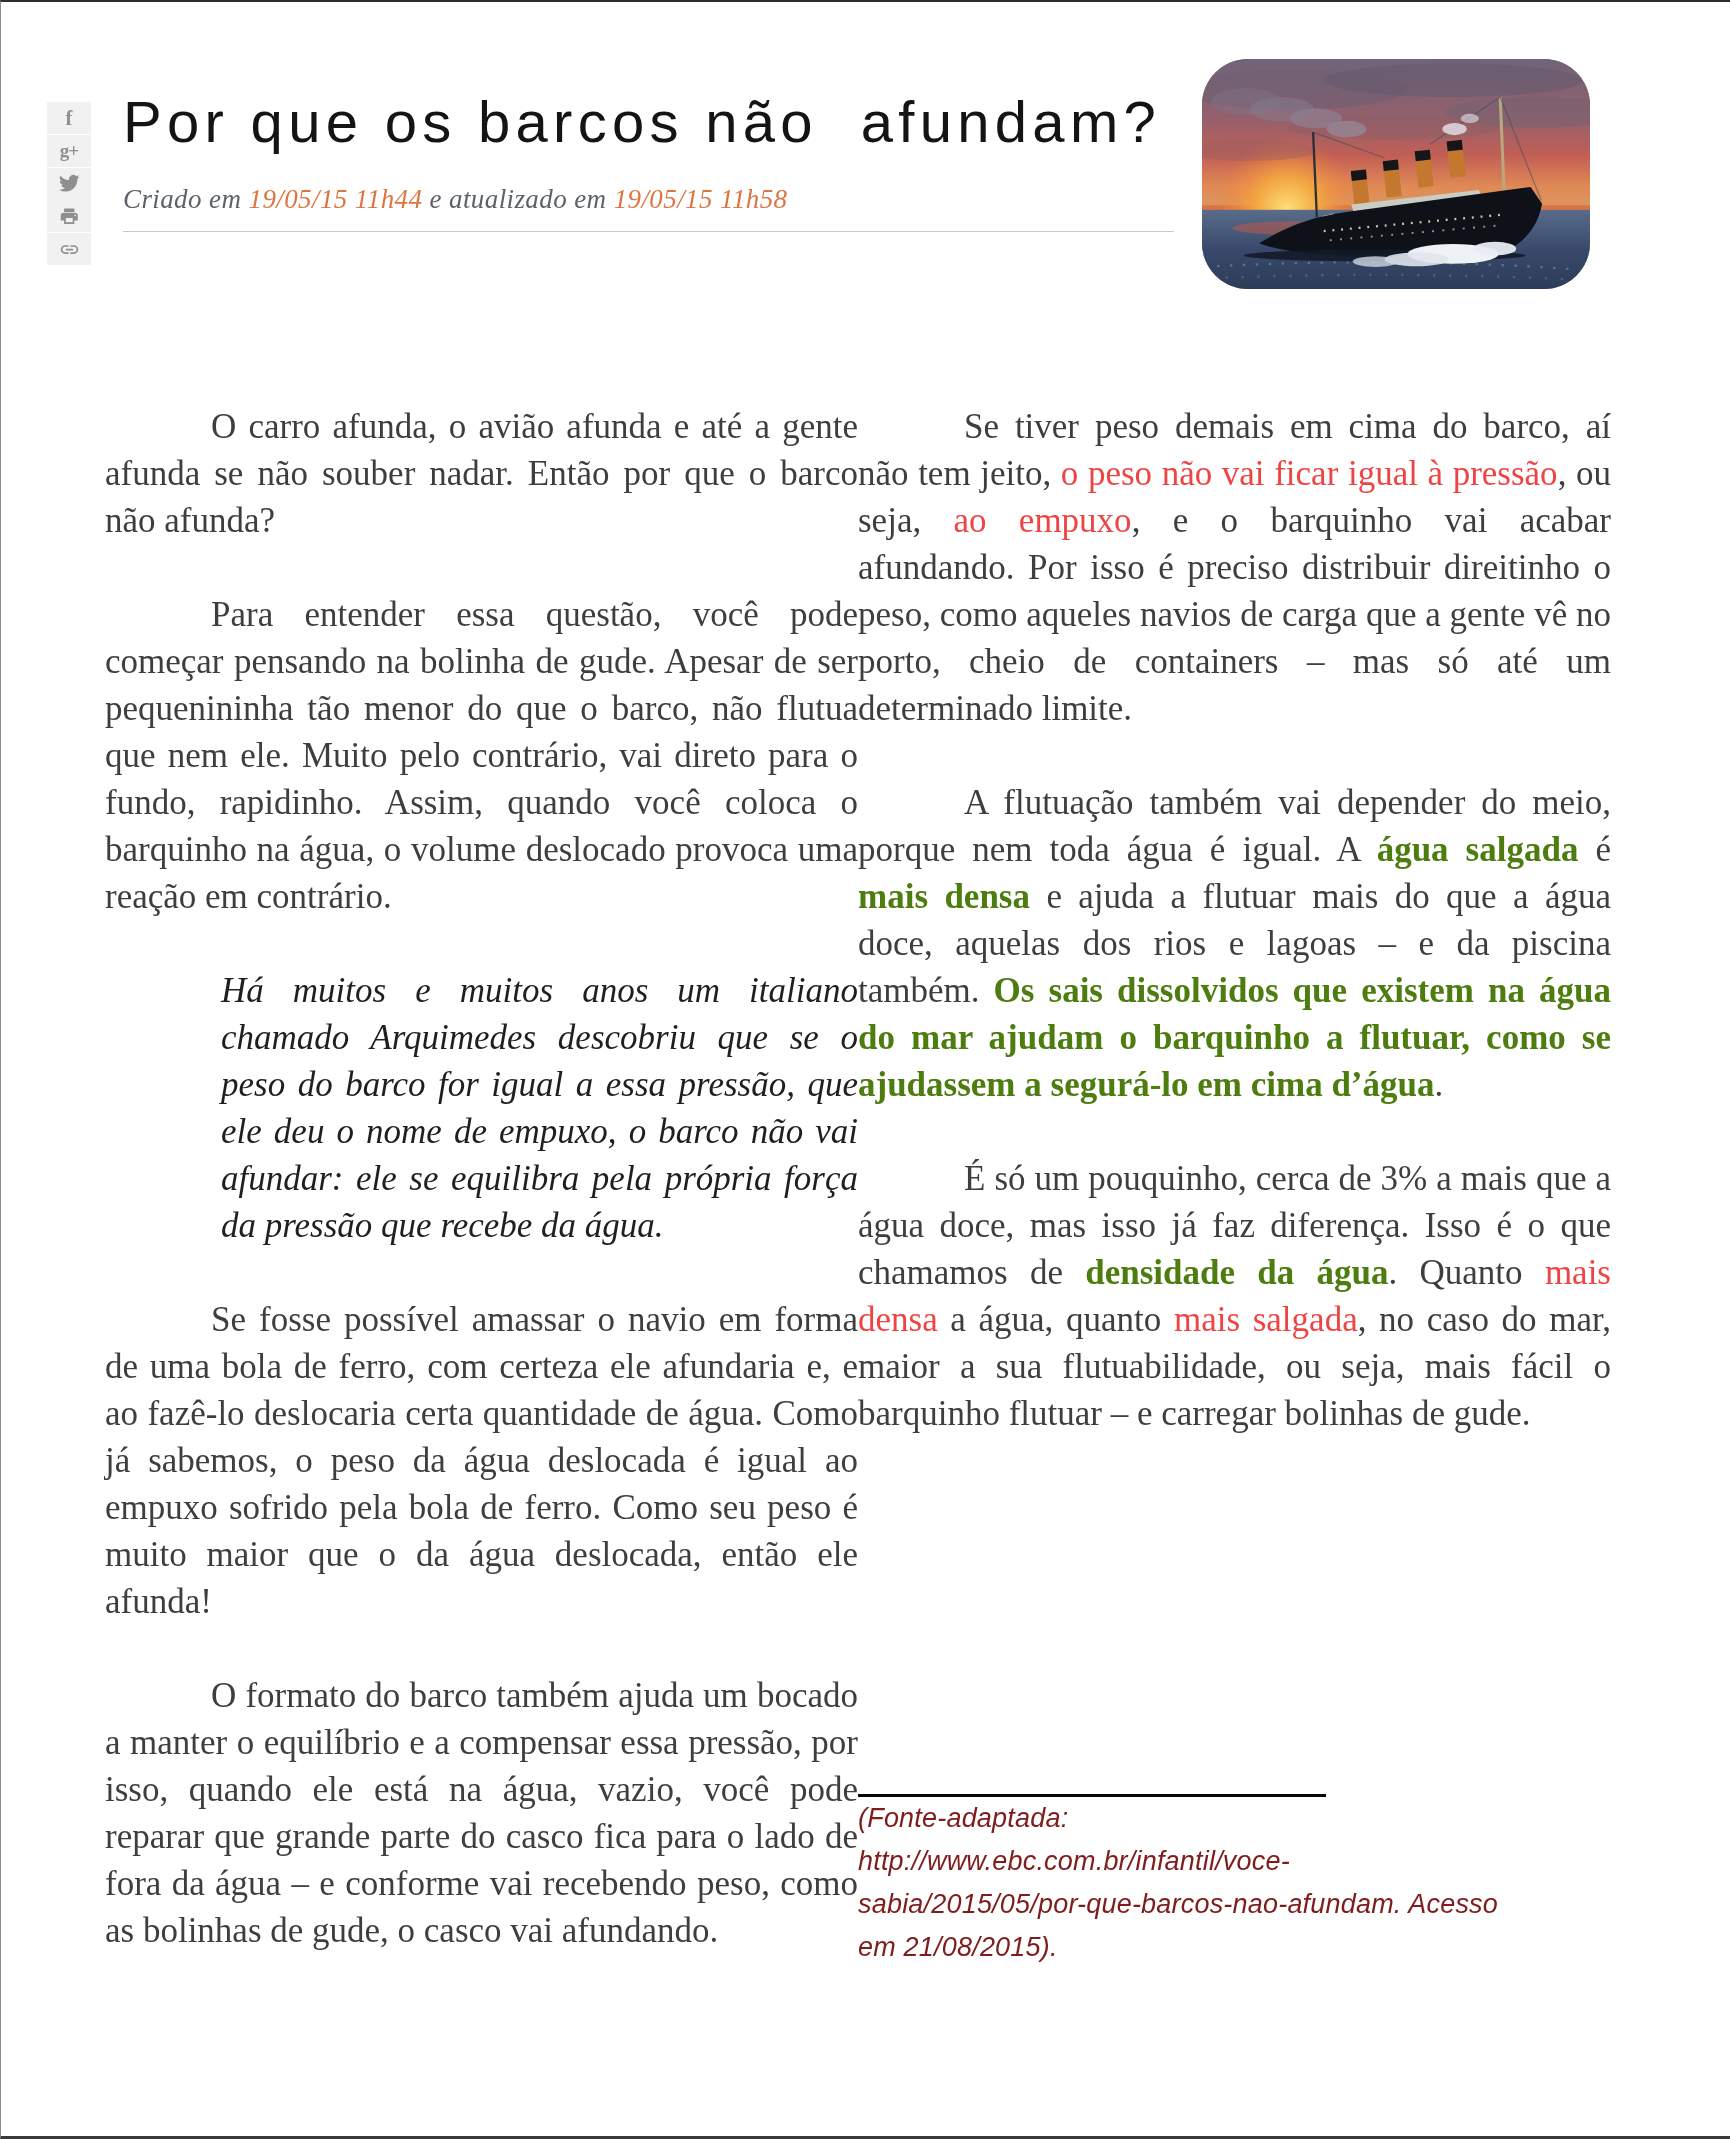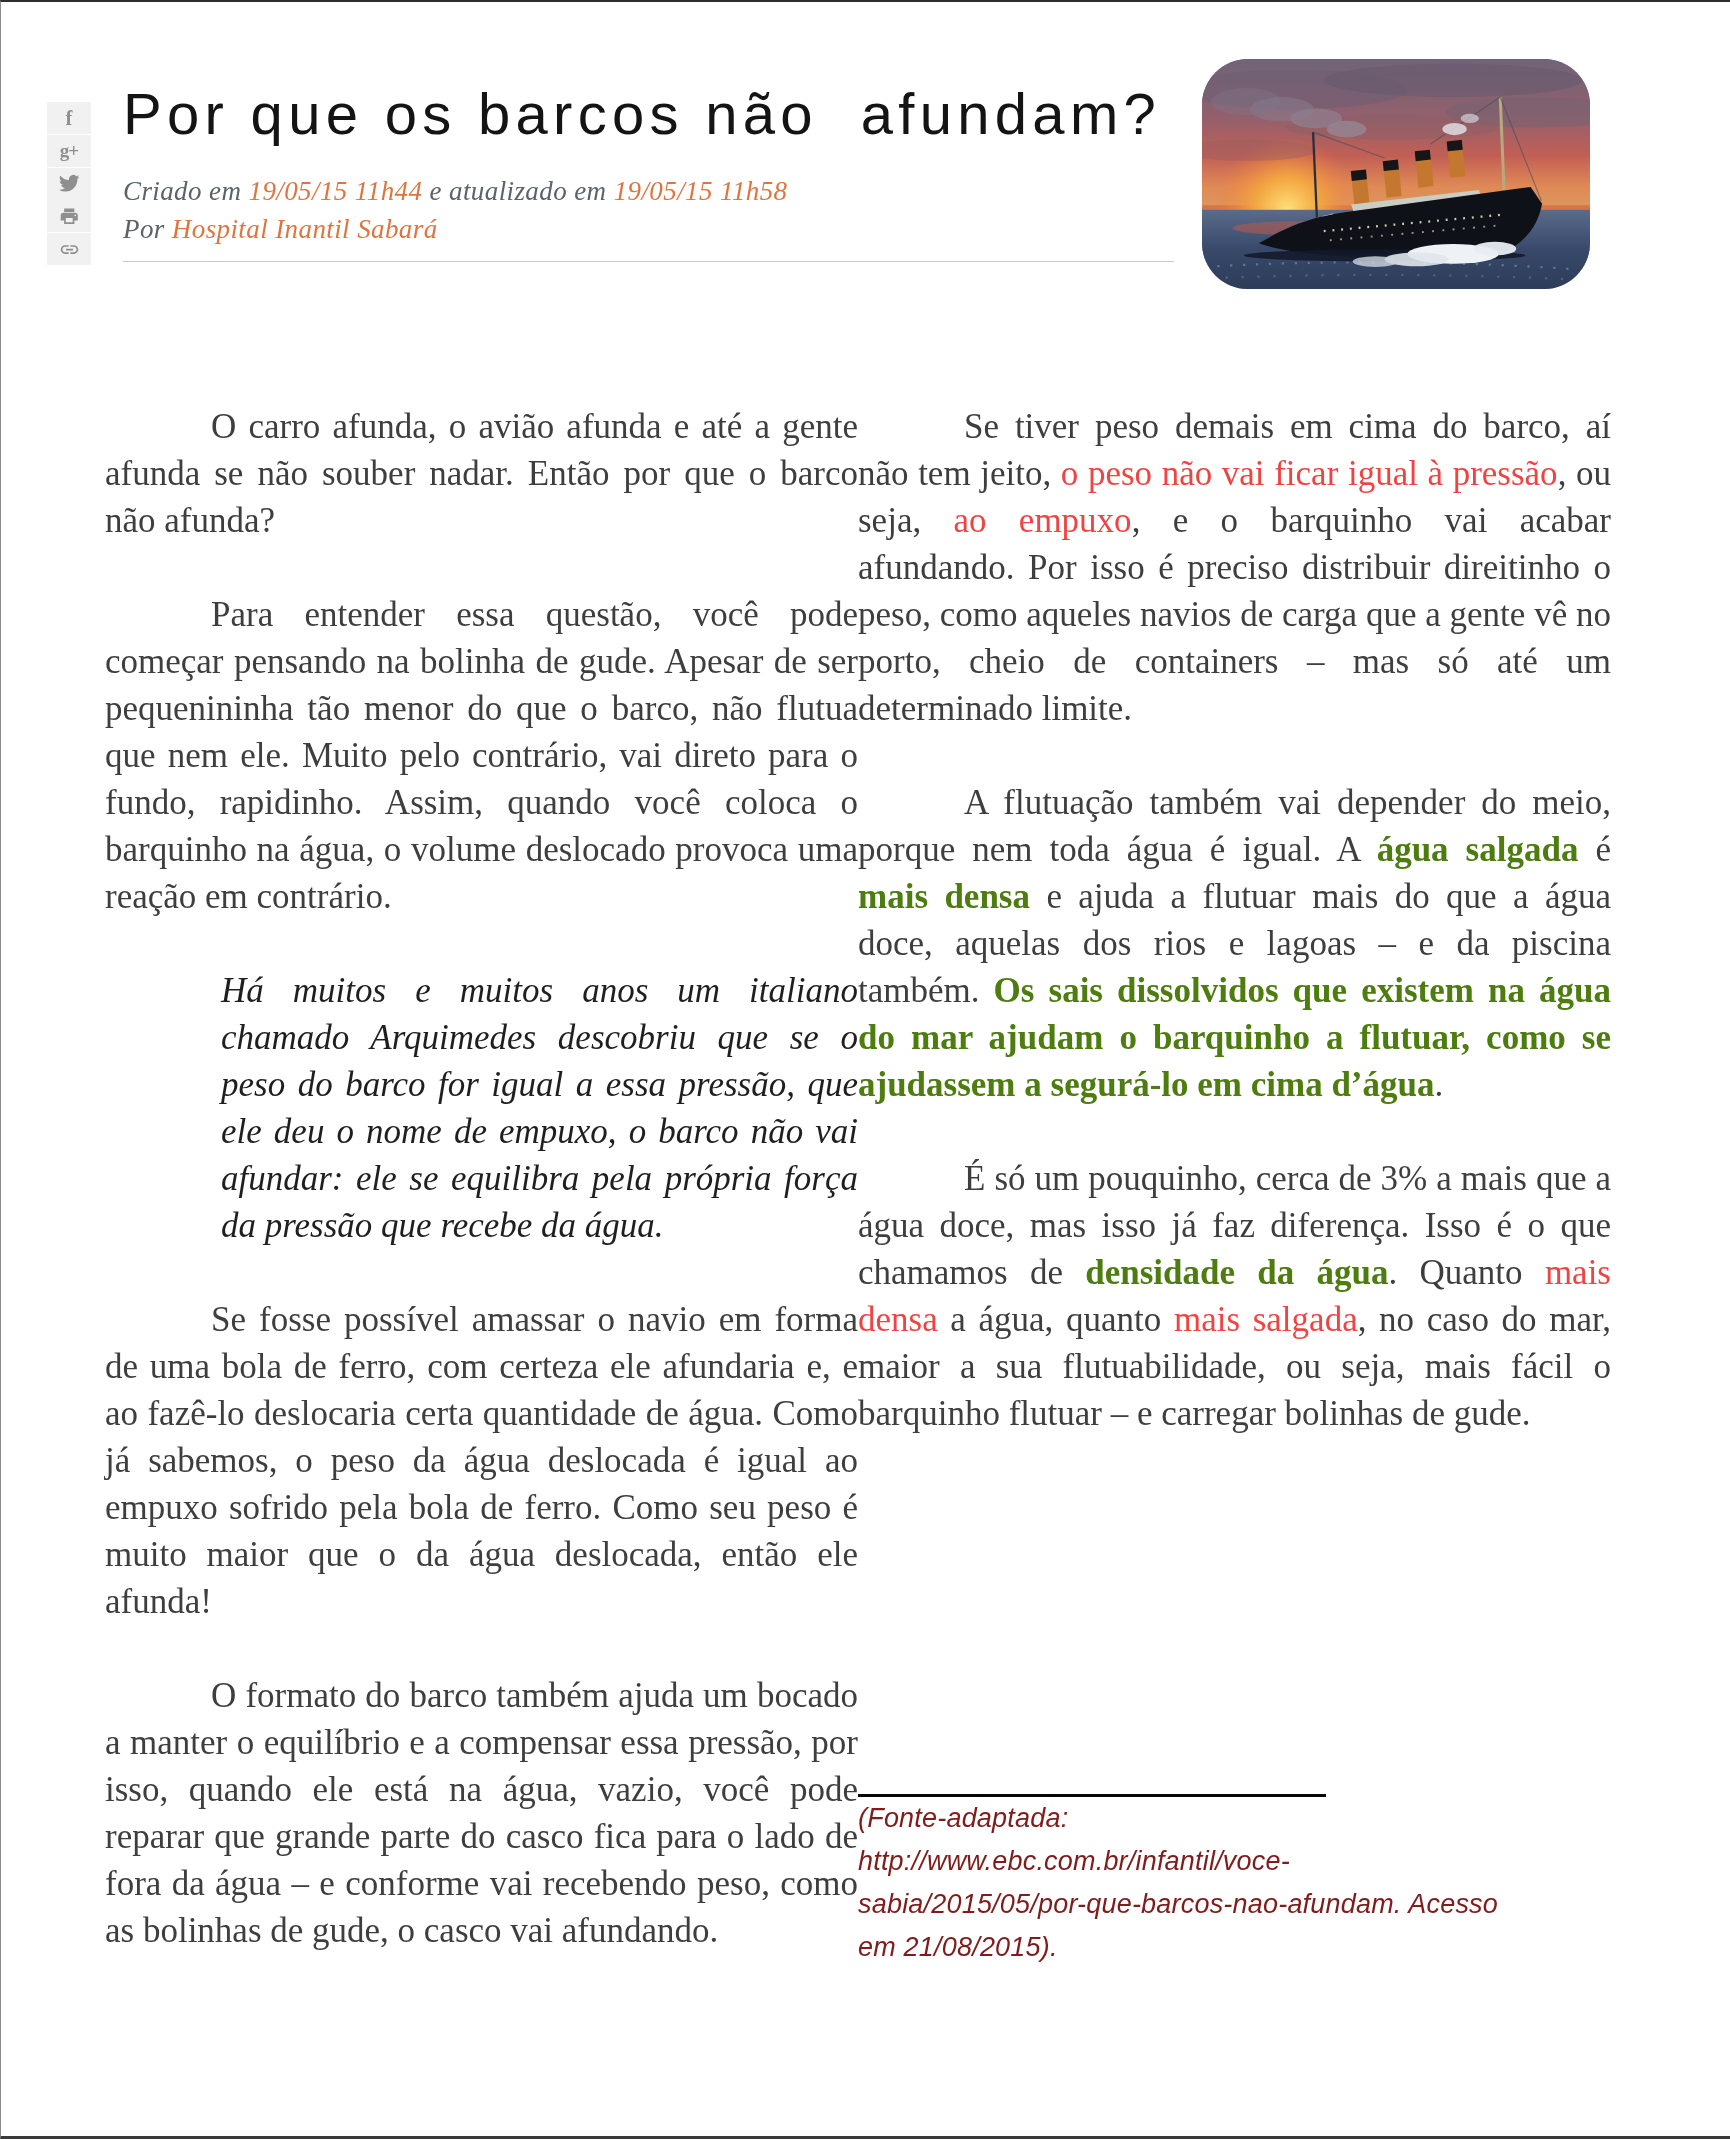--- a/index.html
+++ b/index.html
@@ -20,21 +20,21 @@
   .social-cell{
     width:44px;height:32px;background:#f1f1f1;
     display:flex;align-items:center;justify-content:center;
     color:#8f8f8f;cursor:pointer;
   }
   .glyph{font-family:"Liberation Serif", serif;font-weight:bold;font-size:20.5px;line-height:1;color:#8f8f8f;}
   .glyph-g{font-size:19px;letter-spacing:-0.8px;}
   .social-cell svg{display:block;}
 
   
-  .header{position:absolute;left:122px;top:74px;width:1057px;}
+  .header{position:absolute;left:122px;top:82px;width:1057px;}
   .title{
     margin:0;
     font-family:"Liberation Sans", sans-serif;
     font-weight:400;
     font-size:58px;
     line-height:1.3;
     letter-spacing:5.3px;
     color:#141414;
     white-space:pre;
   }
@@ -120,21 +120,20 @@
     <div class="social-cell">
       <svg width="21" height="21" viewBox="0 0 24 24" fill="#8f8f8f">
           <path d="M3.9 12c0-1.71 1.39-3.1 3.1-3.1h4V7H7c-2.76 0-5 2.24-5 5s2.24 5 5 5h4v-1.9H7c-1.71 0-3.1-1.39-3.1-3.1zM8 13h8v-2H8v2zm9-6h-4v1.9h4c1.71 0 3.1 1.39 3.1 3.1s-1.39 3.1-3.1 3.1h-4V17h4c2.76 0 5-2.24 5-5s-2.24-5-5-5z"></path>
         </svg>
     </div>
   </div>
 
   <header class="header">
     <h1 class="title">Por que os barcos não  afundam?</h1>
     <p class="meta"><span>Criado em </span><a class="accent">19/05/15 11h44</a><span> e atualizado em </span><a class="accent">19/05/15 11h58</a></p>
-    <p class="meta byline"><span>Por </span><a class="accent">Hospital Inantil Sabará</a></p>
     <div class="header-rule"></div>
   </header>
 
   <div class="hero">
     <svg viewBox="0 0 510 302" preserveAspectRatio="none">
       <defs>
         <linearGradient id="sky" x1="0" y1="0" x2="0" y2="1">
           <stop offset="0" stop-color="#6f6478"></stop>
           <stop offset="0.38" stop-color="#94606c"></stop>
           <stop offset="0.62" stop-color="#c25f55"></stop>

